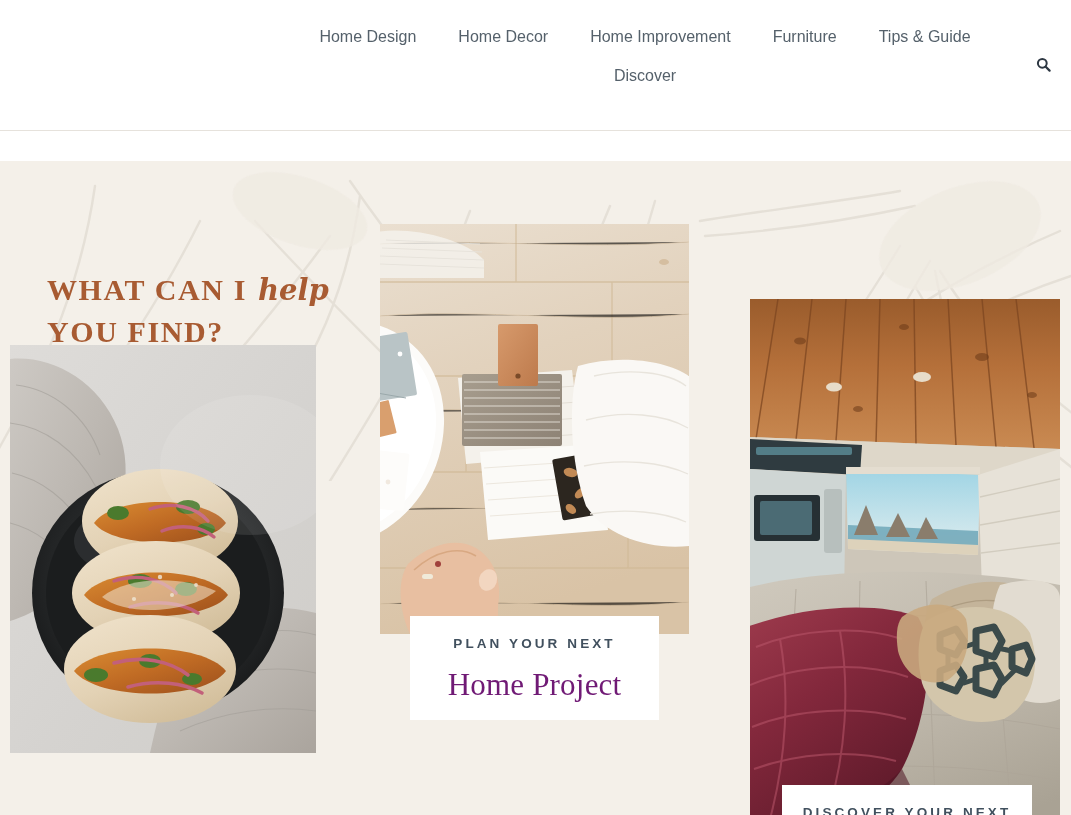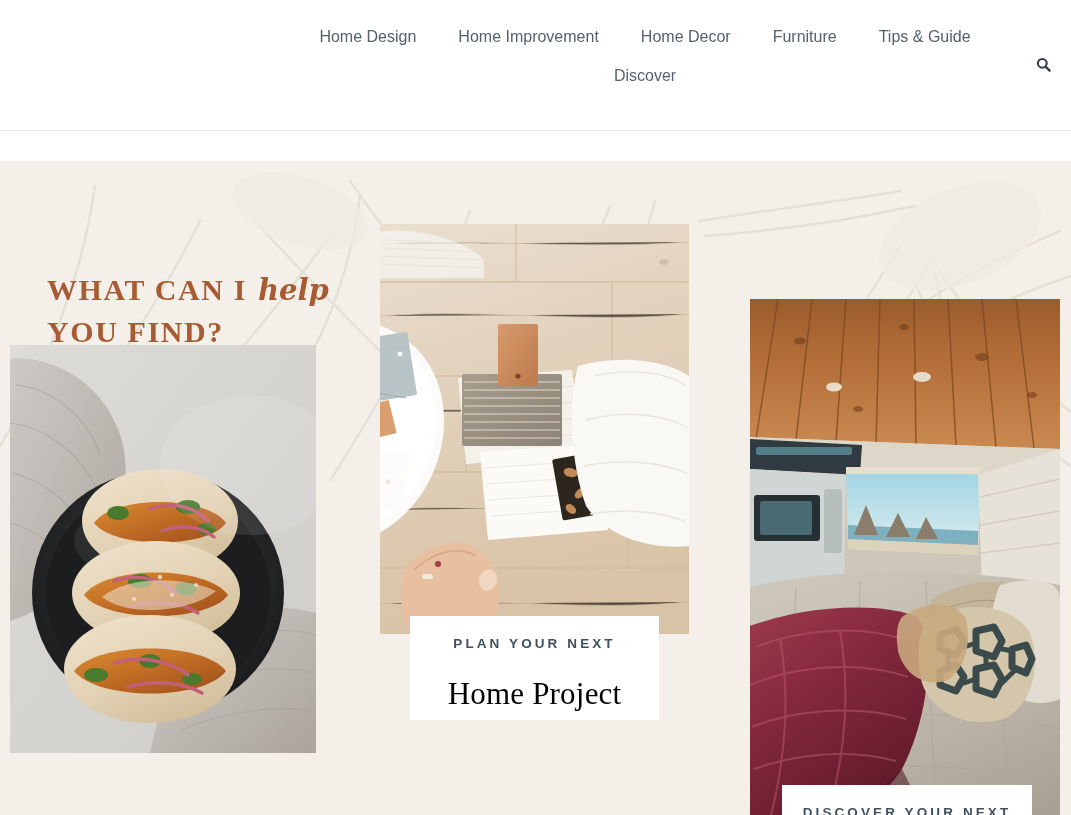--- a/index.html
+++ b/index.html
@@ -173,23 +173,23 @@
     letter-spacing: 3.1px;
     color: #41505e;
     font-weight: bold;
     line-height: 1.55;
     text-transform: uppercase;
   }
 
   .caption .title {
     font-family: "Liberation Serif", serif;
     font-size: 31px;
-    color: #000000;
+    color: #701a75;
     line-height: 1.38;
-    margin-top: 18px;
+    margin-top: 9px;
     letter-spacing: 0.2px;
   }
 
   
   #card-recipes {
     left: 10px;
     top: 184px;
     width: 306px;
     height: 408px;
   }
@@ -229,22 +229,22 @@
 </head>
 <body>
 
 <div class="page">
 
   <header class="header">
 
 
     <nav class="nav">
       <a href="#">Home Design</a>
+      <a href="#">Home Decor</a>
       <a href="#">Home Improvement</a>
-      <a href="#">Home Decor</a>
       <a href="#">Furniture</a>
       <a href="#">Tips &amp; Guide</a>
       <a href="#">Discover</a>
     </nav>
 
     <button class="search-btn">
       <span>
         <svg width="15" height="15" viewBox="0 0 15 15" xmlns="http://www.w3.org/2000/svg">
           <circle cx="6.3" cy="6.3" r="4.4" fill="none" stroke="#2d3742" stroke-width="2"></circle>
           <line x1="9.7" y1="9.7" x2="13.6" y2="13.6" stroke="#2d3742" stroke-width="2.2" stroke-linecap="round"></line>

